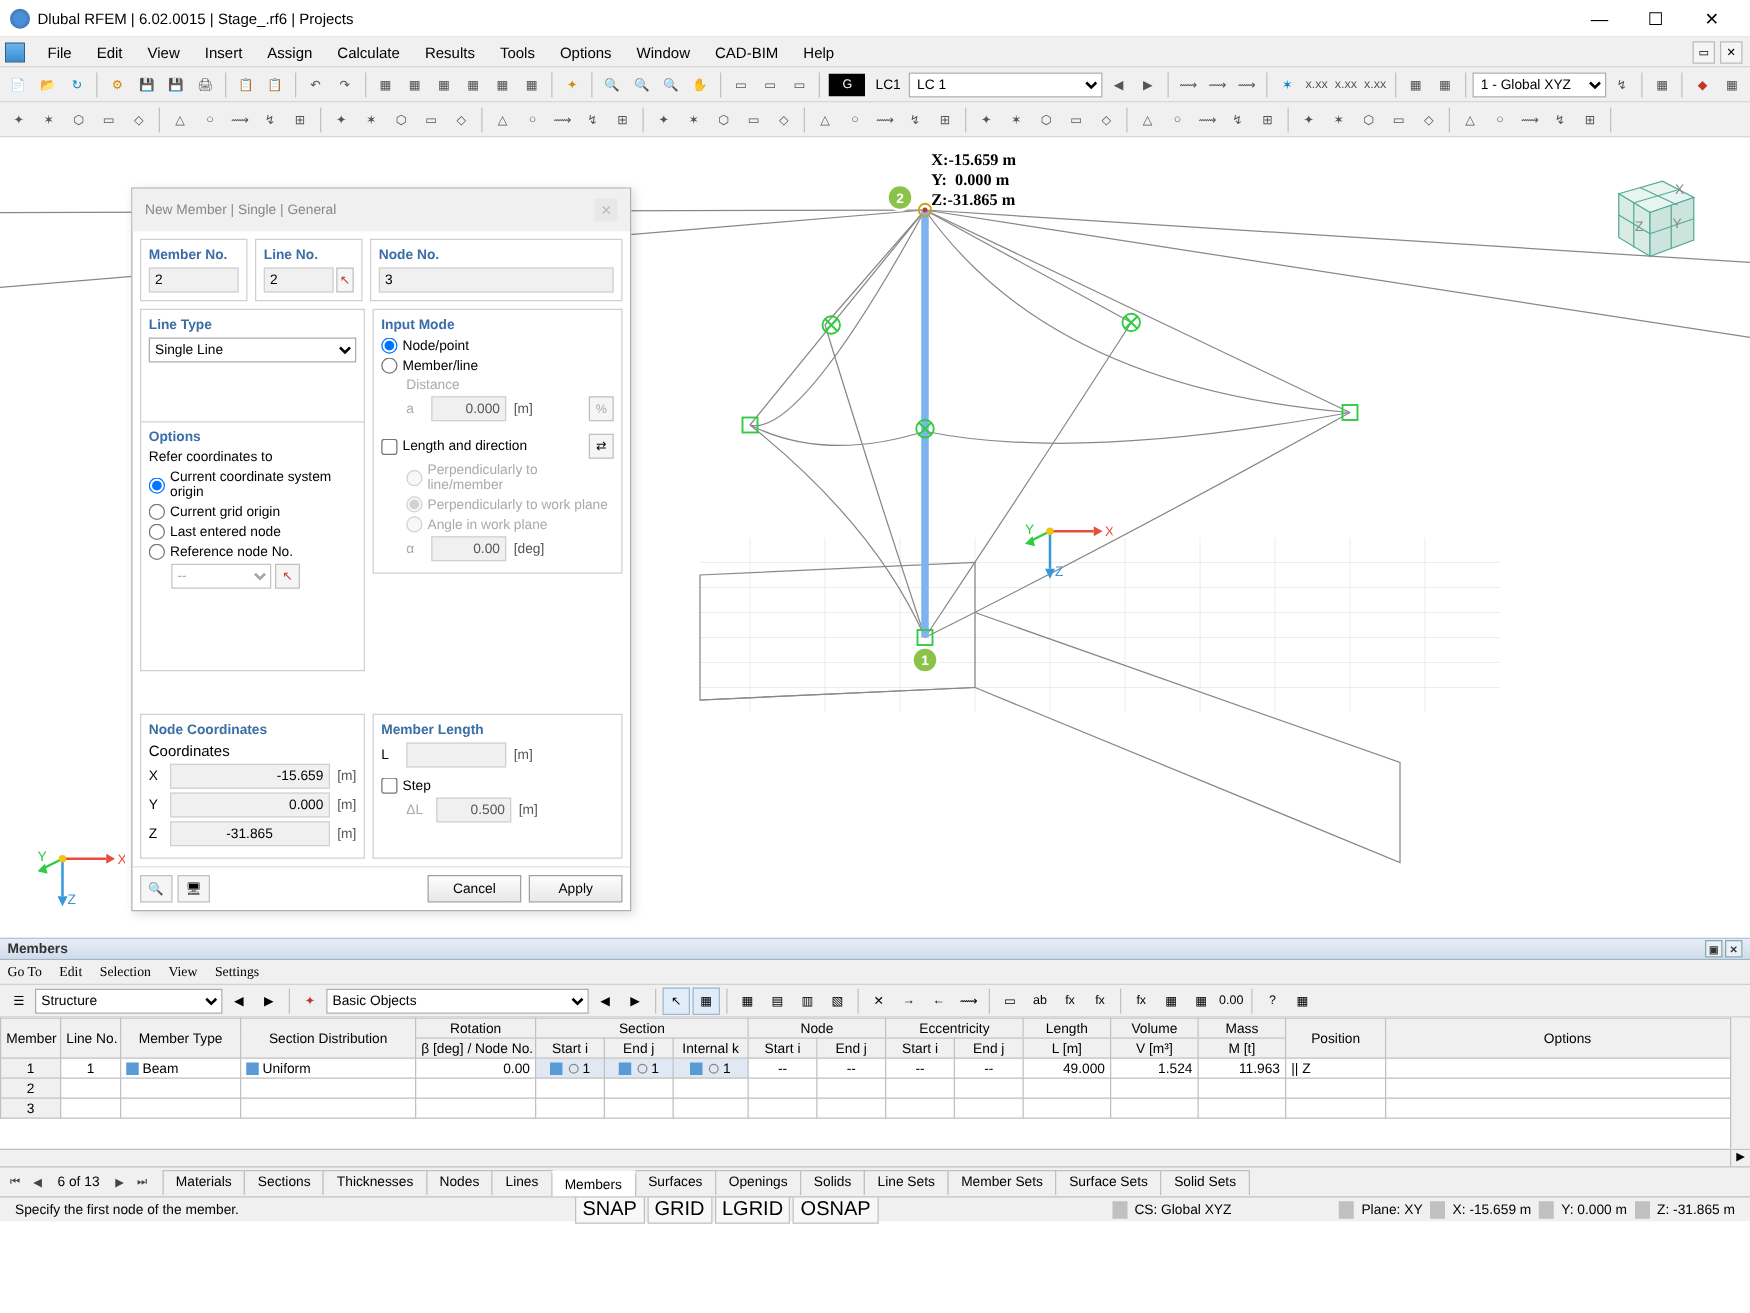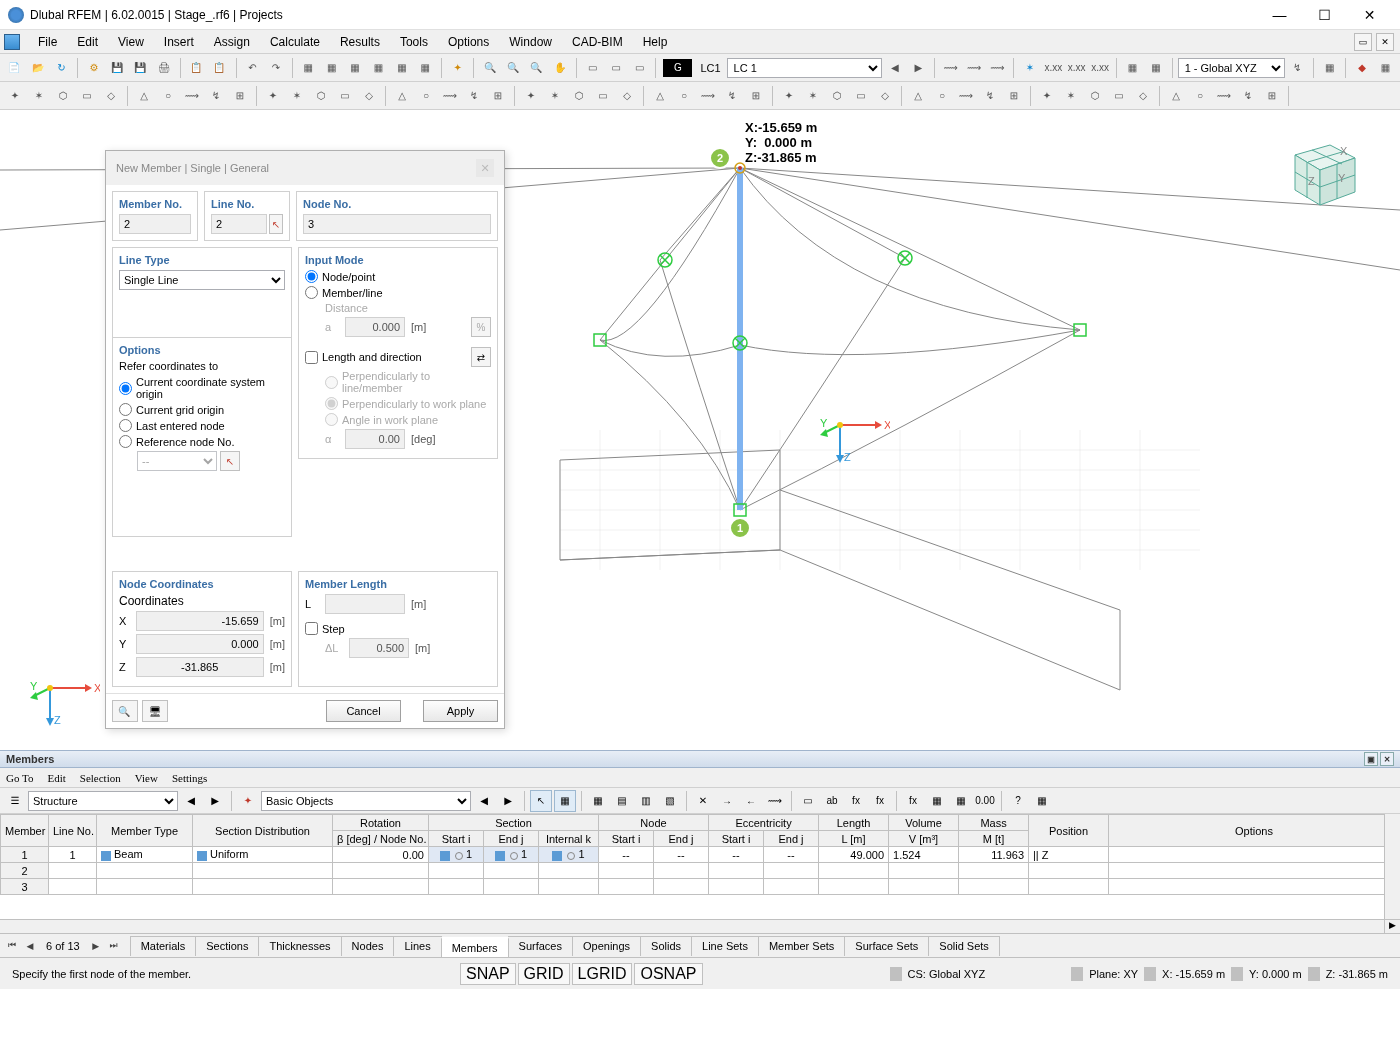--- a/index.html
+++ b/index.html
@@ -39,21 +39,21 @@
 .coord-row { display: flex; align-items: center; gap: 6px; margin: 3px 0; }
 .coord-row label { width: 14px; }
 .coord-row input { width: 80px; text-align: right; }
 .unit { color: #555; }
 .sub-label { color: #888; margin-left: 20px; font-size: 11px; }
 .disabled { color: #aaa; }
 .btn-icon-sm { width: 20px; height: 20px; border: 1px solid #c0c0c0; background: #f5f5f5; display: inline-flex; align-items: center; justify-content: center; cursor: pointer; font-size: 10px; }
 .dlg-footer { padding: 6px; display: flex; justify-content: space-between; border-top: 1px solid #e0e0e0; }
 .dlg-btn { width: 75px; height: 22px; border: 1px solid #a0a0a0; background: linear-gradient(#fdfdfd,#e8e8e8); cursor: pointer; font-size: 11px; }
 
-.coord-readout { position: absolute; left: 745px; top: 10px; font-family: Liberation Sans, sans-serif; font-size: 13px; font-weight: bold; white-space: pre; }
+.coord-readout { position: absolute; left: 745px; top: 10px; font-family: Liberation Serif, serif; font-size: 13px; font-weight: bold; white-space: pre; }
 .nav-cube { position: absolute; right: 40px; top: 20px; width: 80px; height: 80px; }
 .axis-gizmo { position: absolute; }
 .axis-gizmo.small { left: 30px; bottom: 20px; }
 .axis-gizmo.center { left: 820px; top: 295px; }
 
 .splitter-header { height: 18px; background: linear-gradient(#e8eef6,#d0dceb); border-top: 1px solid #a0b4cc; border-bottom: 1px solid #a0b4cc; display: flex; align-items: center; padding: 0 6px; color: #333; font-weight: 600; }
 .splitter-header .right { margin-left: auto; display: flex; gap: 2px; }
 .sh-btn { width: 14px; height: 14px; border: 1px solid #8aa; background: #eaf0f8; font-size: 8px; display: flex; align-items: center; justify-content: center; cursor: pointer; }
 
 .table-menubar { height: 20px; background: #f0f0f0; display: flex; align-items: center; padding: 0 6px; gap: 14px; border-bottom: 1px solid #d0d0d0; }
@@ -70,21 +70,21 @@
 .table-wrap { height: 105px; overflow: hidden; position: relative; }
 .table-wrap .vscroll { position: absolute; right: 0; top: 0; bottom: 0; width: 16px; background: #f0f0f0; border-left: 1px solid #c0c0c0; }
 
 .bottom-tabs { height: 24px; background: #f0f0f0; display: flex; align-items: center; padding: 0 4px; border-top: 1px solid #c0c0c0; gap: 0; }
 .nav-btns { display: flex; align-items: center; gap: 2px; margin-right: 8px; }
 .nav-btn { width: 16px; height: 16px; display: flex; align-items: center; justify-content: center; cursor: pointer; font-size: 9px; color: #444; }
 .nav-text { font-size: 11px; padding: 0 6px; }
 .btab { padding: 3px 10px; border: 1px solid #c0c0c0; border-bottom: none; background: #f0f0f0; cursor: pointer; font-size: 11px; margin-right: -1px; }
 .btab.active { background: #fff; border-top: 2px solid #fff; position: relative; top: 1px; }
 
-.status-bar { height: 32px; background: #f0f0f0; border-top: 1px solid #c0c0c0; display: flex; align-items: center; padding: 0 6px; font-size: 11px; }
+.status-bar { height: 20px; background: #f0f0f0; border-top: 1px solid #c0c0c0; display: flex; align-items: center; padding: 0 6px; font-size: 11px; }
 .status-bar > div { padding: 0 6px; }
 .status-sep { width: 1px; height: 14px; background: #c0c0c0; }
 .snap-btn { border: 1px solid #c0c0c0; padding: 1px 5px; margin: 0 1px; font-size: 16px; cursor: pointer; background: #f8f8f8; }
 
 .sq-blue { display:inline-block; width:10px; height:10px; background:#5b9bd5; vertical-align:middle; margin-right:3px; }
 .circle-marker { display:inline-block; width:8px; height:8px; border:1px solid #888; border-radius:50%; vertical-align:middle; margin-left:2px; }
 </style>
 </head>
 <body>
 
@@ -495,21 +495,21 @@
             <span class="unit">[m]</span>
             </div>
         </div>
       </div>
     </div>
     <div class="dlg-footer">
       <div style="display:flex;gap:4px">
         <span class="btn-icon-sm" style="width:26px;height:22px">🔍</span>
         <span class="btn-icon-sm" style="width:26px;height:22px">🖥</span>
       </div>
-      <div style="display:flex;gap:22px">
+      <div style="display:flex;gap:6px">
         <button class="dlg-btn">Cancel</button>
         <button class="dlg-btn">Apply</button>
       </div>
     </div>
   </div>
 </div>
 
 <div class="splitter-header">
   <span>Members</span>
   <div class="right">
@@ -623,21 +623,21 @@
     <td style="text-align:left"><span class="sq-blue"></span>Uniform</td>
     <td style="text-align:right">0.00</td>
     <td class="sel"><span class="sq-blue"></span><span class="circle-marker"></span> 1</td>
     <td class="sel"><span class="sq-blue"></span><span class="circle-marker"></span> 1</td>
     <td class="sel"><span class="sq-blue"></span><span class="circle-marker"></span> 1</td>
     <td>--</td>
           <td>--</td>
           <td>--</td>
           <td>--</td>
     <td style="text-align:right">49.000</td>
-          <td style="text-align:left">1.524</td>
+          <td style="text-align:right">1.524</td>
           <td style="text-align:right">11.963</td>
     <td style="text-align:left">|| Z</td>
           <td></td>
         </tr>
         <tr>
           <th class="rowhead">2</th>
           <td></td>
           <td></td>
           <td></td>
           <td></td>

